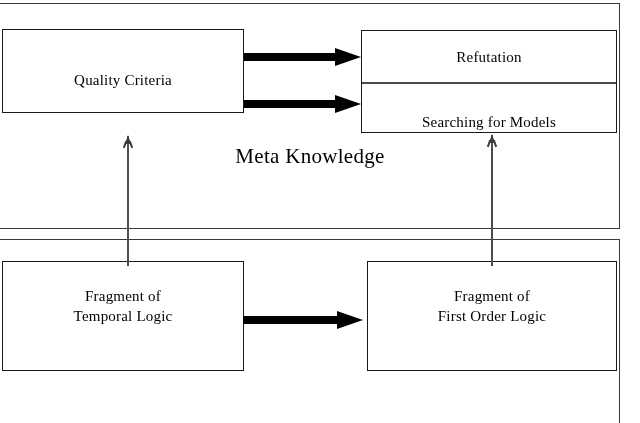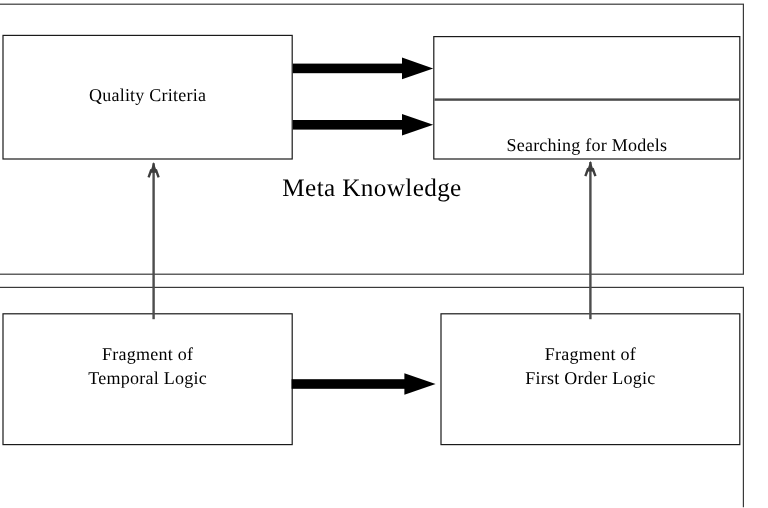--- a/index.html
+++ b/index.html
@@ -117,25 +117,26 @@
     background: #4a4a4a;
   }
 </style>
 </head>
 <body>
 
 <div id="canvas">
 
   <div class="outer" style="left:-8px; top:3px; width:628px; height:226px;"></div>
 
-  <div class="box" style="left:2px; top:29px; width:242px; height:104px;">
+  <div class="box" style="left:2px; top:29px; width:242px; height:84px;">
     <div class="box-label" style="top:40px;">Quality Criteria</div>
   </div>
 
   <div class="box" style="left:361px; top:30px; width:256px; height:103px;">
+    <div class="box-label" style="top:16px;">Refutation</div>
     <div class="divider" style="top:51px;"></div>
     <div class="box-label" style="top:63px;margin-top:18px;">Searching for Models</div>
   </div>
 
   <div class="thick-arrow" style="left:244px; top:57px; width:117px;">
     <div class="shaft" style="width:95px;"></div>
     <div class="head" style="left:91px;"></div>
   </div>
 
   <div class="thick-arrow" style="left:244px; top:104px; width:117px;">

